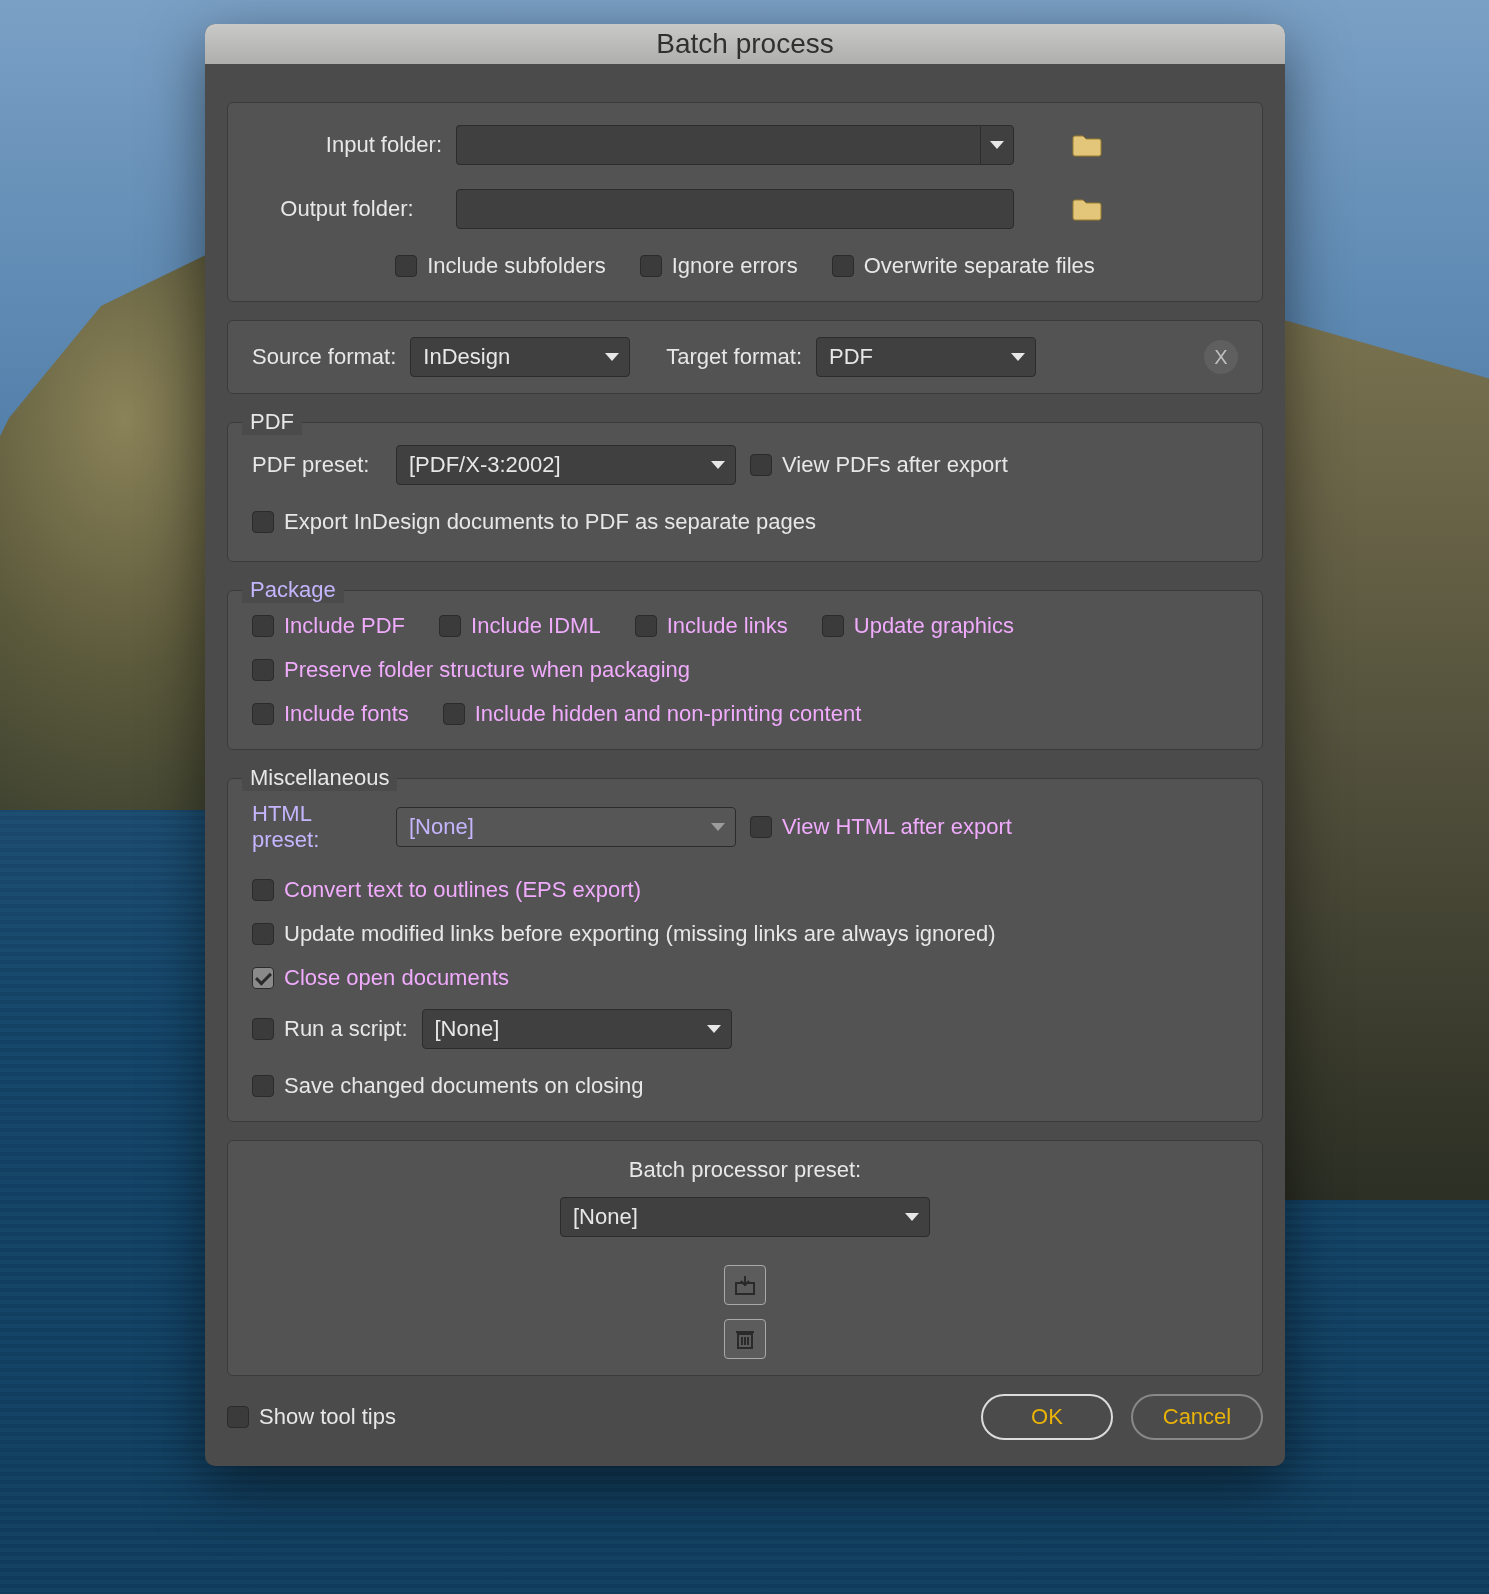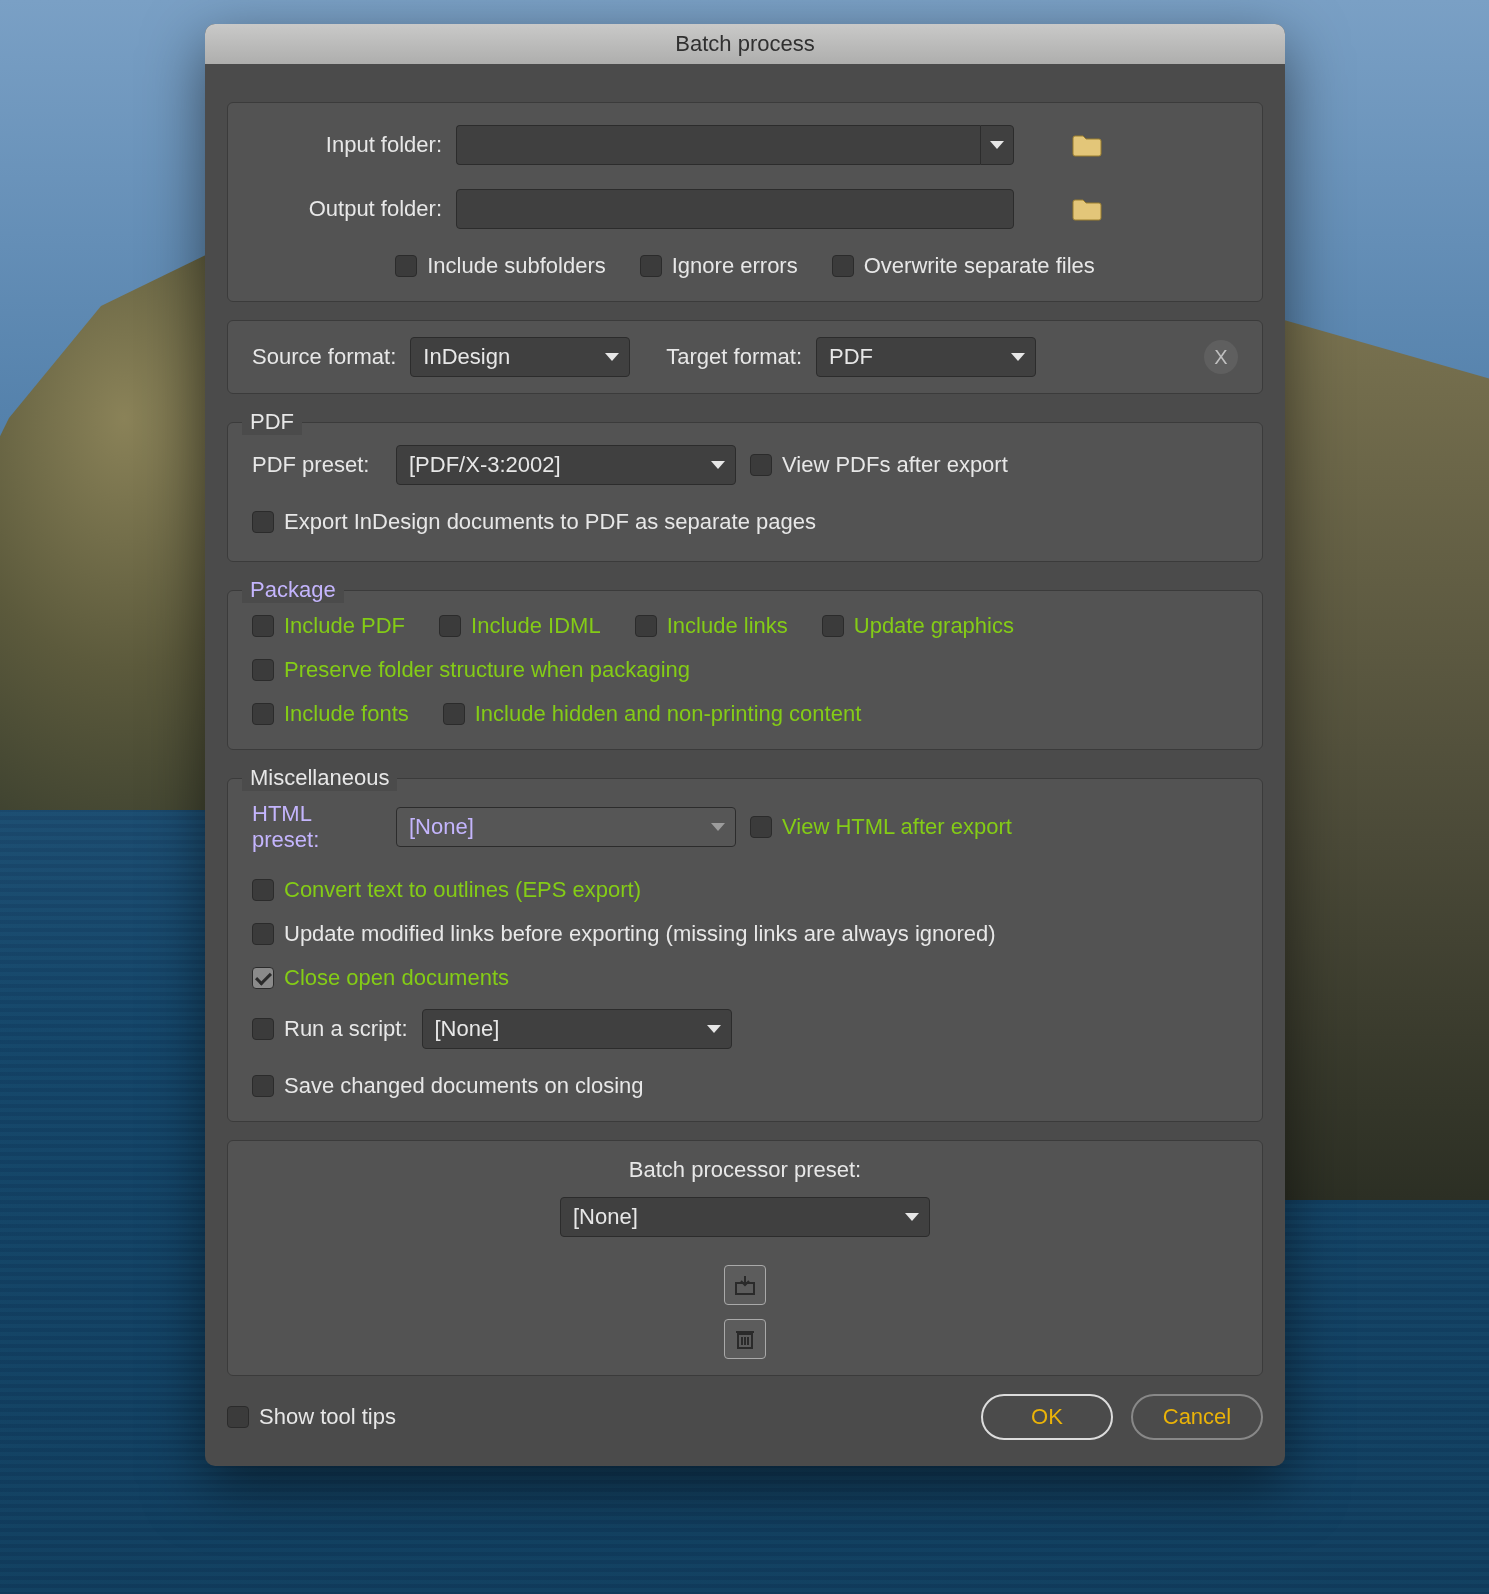--- a/index.html
+++ b/index.html
@@ -35,21 +35,21 @@
     border-radius: 10px;
     box-shadow: 0 20px 60px rgba(0,0,0,0.5);
     color: #e7e7e7;
     font-size: 22px;
   }
   .titlebar {
     height: 40px;
     background: linear-gradient(180deg,#c9c9c8 0%,#aeaead 100%);
     border-radius: 10px 10px 0 0;
     display:flex; align-items:center; justify-content:center;
-    color:#303030; font-size:22px; font-weight:500;
+    color:#303030; font-size:28px; font-weight:500;
   }
   .body { padding: 38px 22px 26px 22px; }
 
   .panel {
     background:#535353;
     border:1px solid #3b3b3b;
     border-radius:6px;
     padding:22px 24px;
     margin-bottom:18px;
     position:relative;
@@ -87,21 +87,21 @@
     border-top:8px solid #e7e7e7;
   }
 
   .checkbox {
     display:inline-flex; align-items:center; gap:10px; cursor:default;
   }
   .checkbox .box{
     width:22px;height:22px;background:#3b3b3b;border:1px solid #2b2b2b;border-radius:4px;
     display:flex;align-items:center;justify-content:center;flex-shrink:0;
   }
-  .checkbox.disabled{ color:#84cc16; }
+  .checkbox.disabled{ color:#f0abfc; }
   .checkbox.checked .box{ background:#8a8a8a; }
   .checkbox.checked .box:after{
     content:"";display:block;width:6px;height:12px;border:solid #2a2a2a;border-width:0 3px 3px 0;
     transform:rotate(45deg) translate(-1px,-1px);
   }
 
   .folder-icon svg { display:block; }
 
   .legend{
     position:absolute; top:-14px; left:14px; background:#4b4b4b;
@@ -154,21 +154,21 @@
           <div class="dd-btn"></div>
         </div>
         <div style="width:30px;"></div>
         <div class="folder-icon">
           <svg width="30" height="24">
               <path d="M1 5 Q1 3 3 3 L11 3 L14 6 L27 6 Q29 6 29 8 L29 21 Q29 23 27 23 L3 23 Q1 23 1 21 Z" fill="#e3c679" stroke="#9b7e2e"></path>
             </svg>
         </div>
       </div>
       <div class="row">
-        <div class="label-right" style="width:190px;">Output folder:</div>
+        <div class="label-right" style="width:190px;text-align:center;">Output folder:</div>
         <div class="textbox" style="width:558px;"></div>
         <div style="width:30px;"></div>
         <div class="folder-icon">
           <svg width="30" height="24">
               <path d="M1 5 Q1 3 3 3 L11 3 L14 6 L27 6 Q29 6 29 8 L29 21 Q29 23 27 23 L3 23 Q1 23 1 21 Z" fill="#e3c679" stroke="#9b7e2e"></path>
             </svg>
         </div>
       </div>
       <div class="cb-row" style="justify-content:center;margin-bottom:0;">
         <label class="checkbox">

